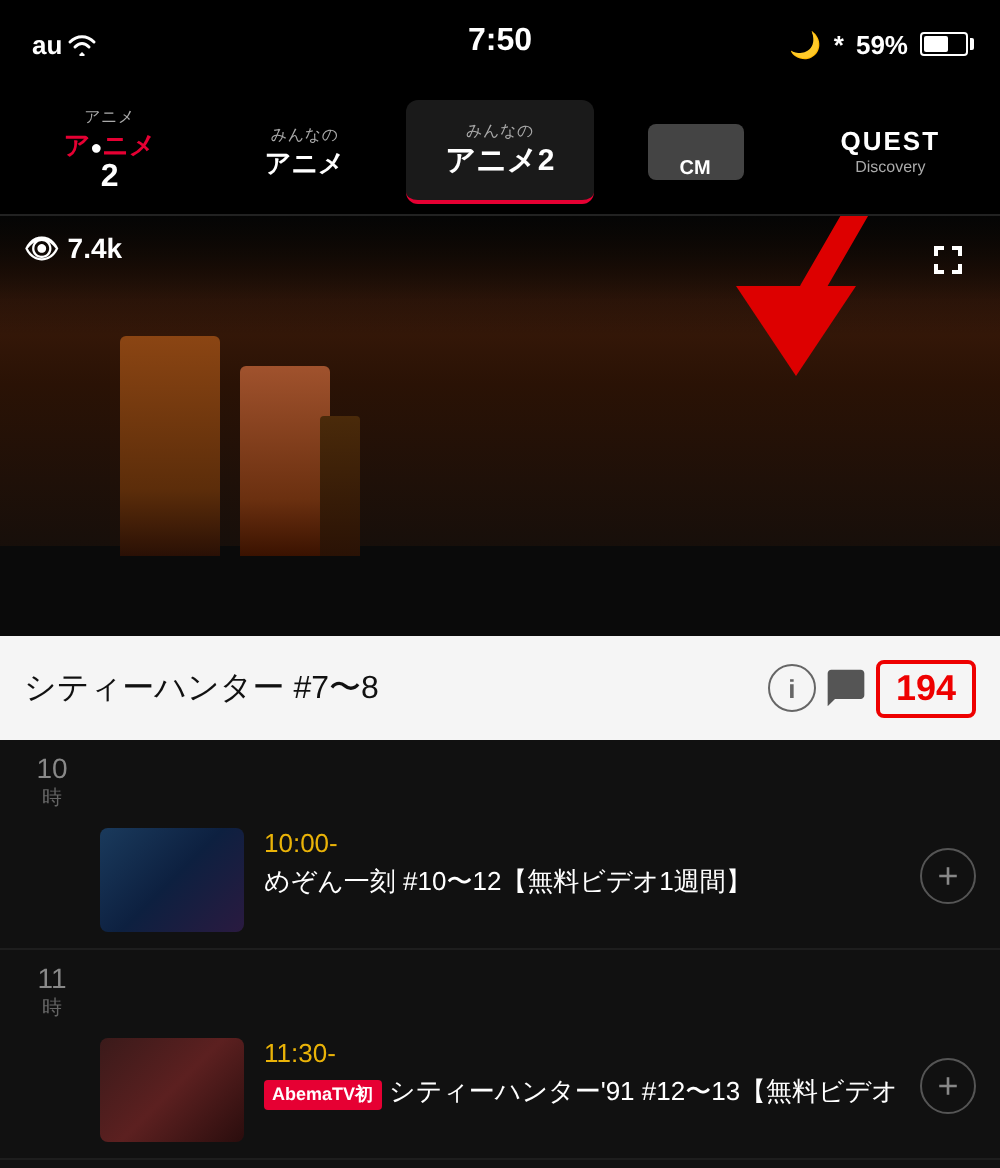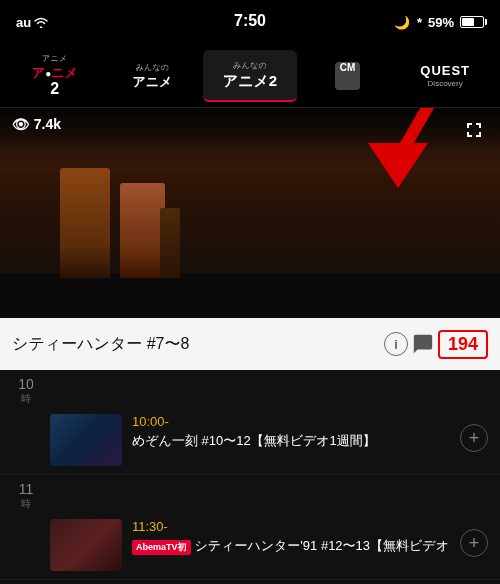--- a/index.html
+++ b/index.html
@@ -327,21 +327,21 @@
     <span class="channel-tab-label" style="font-size:8px; color:#aaa;">みんなの</span>
     <span class="channel-tab-name" style="font-size:13px;">アニメ</span>
   </div>
 
   <div class="channel-tab active">
     <span class="channel-tab-label" style="font-size:8px; color:#aaa;">みんなの</span>
     <span class="channel-tab-name" style="font-size:15px;">アニメ2</span>
   </div>
 
   <div class="channel-tab">
-    <div style="width:25px; height:28px; background:#444; border-radius:4px; display:flex; align-items:flex-start; justify-content:center;">
+    <div style="width:48px; height:28px; background:#444; border-radius:4px; display:flex; align-items:flex-end; justify-content:center;">
       <span style="font-size:10px; font-weight:700; color:#fff;">CM</span>
     </div>
   </div>
 
   <div class="channel-tab">
     <div class="quest-logo">
       <div class="quest-main">QUEST</div>
       <div class="disc">Discovery</div>
     </div>
   </div>

